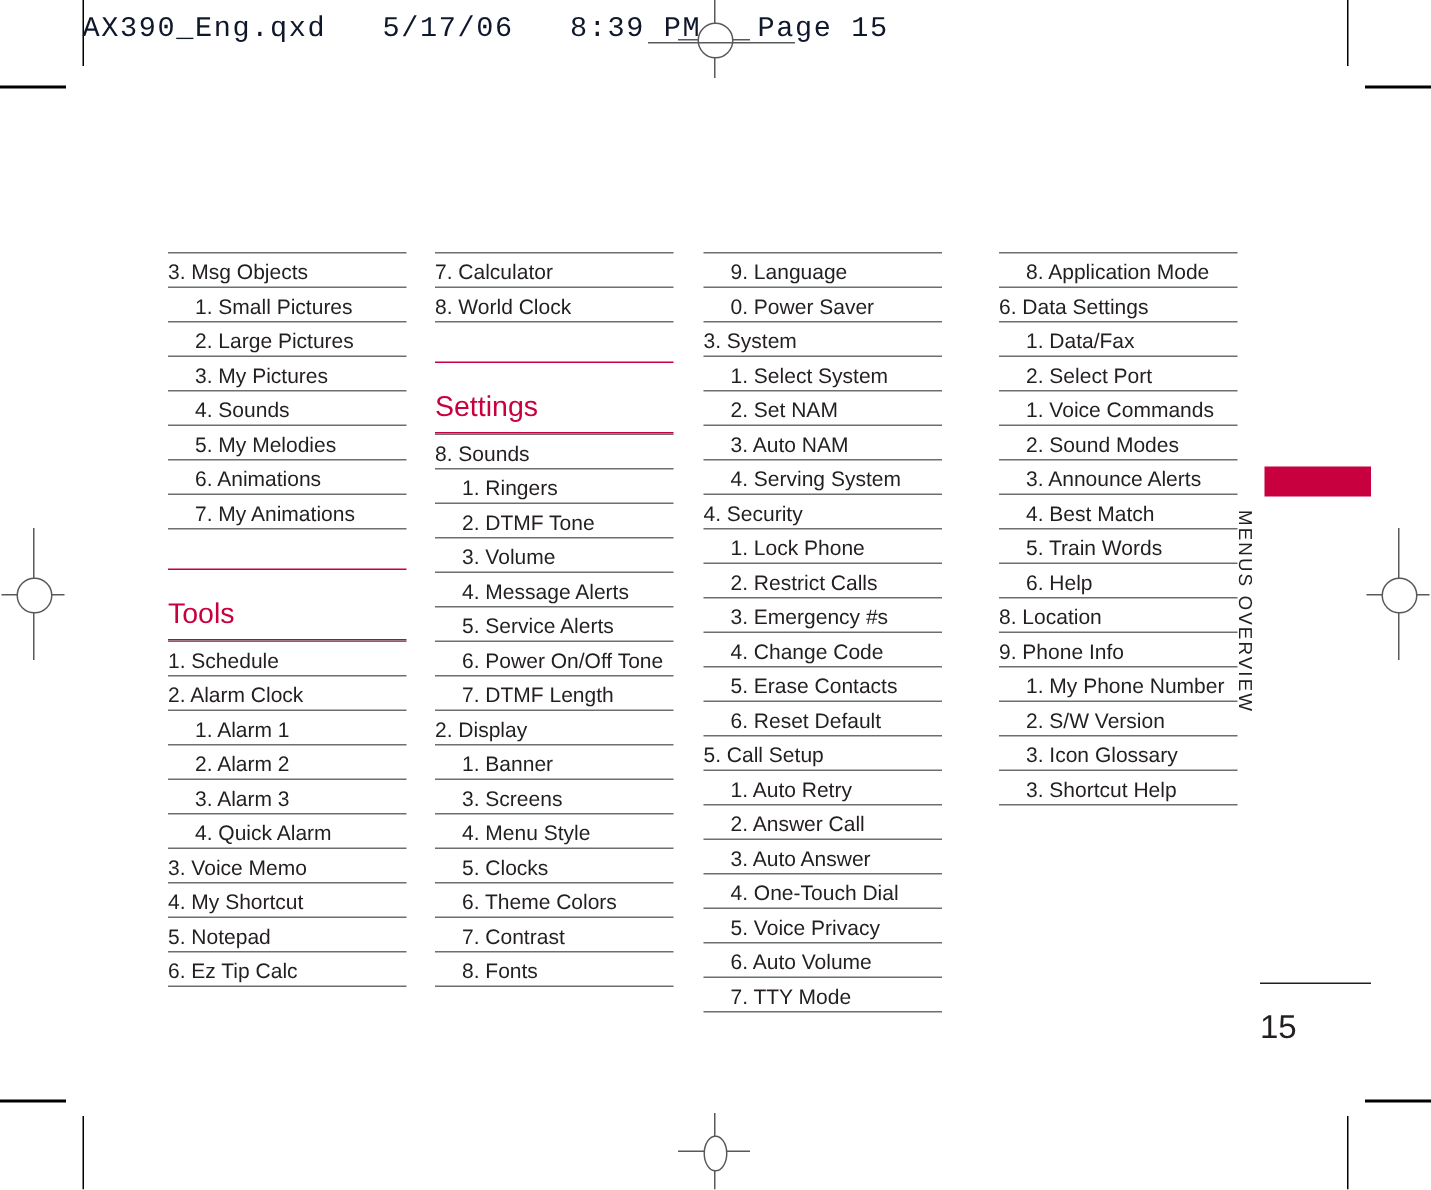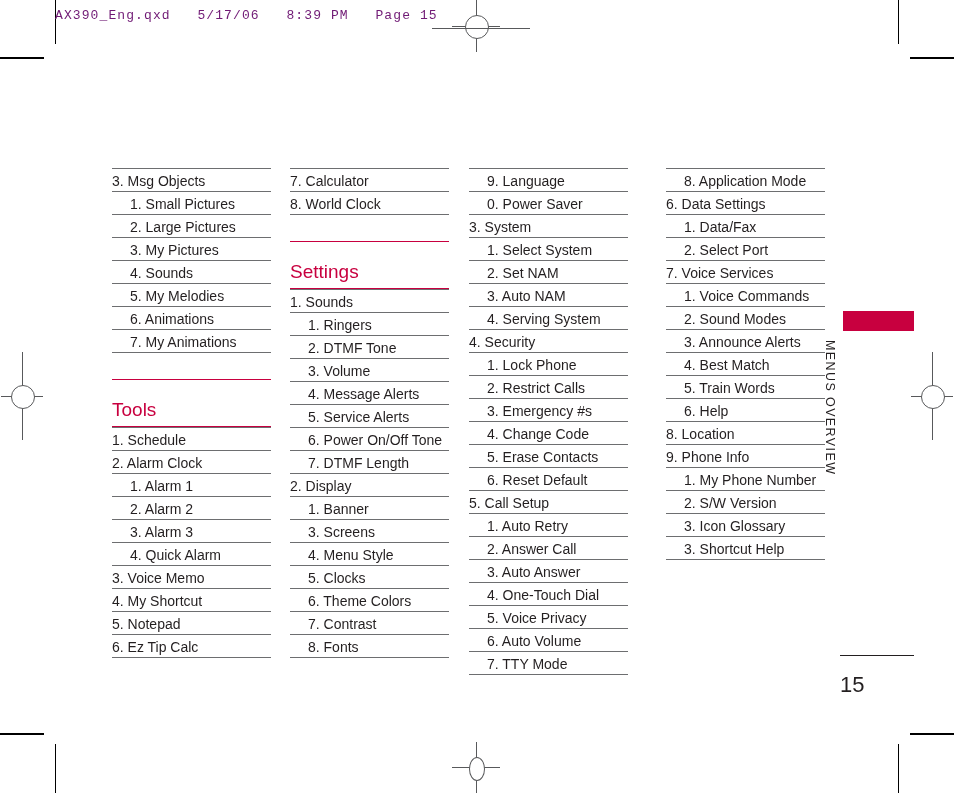--- a/index.html
+++ b/index.html
@@ -58,23 +58,23 @@
     width: 14px;
     margin-left: -7px;
   }
 
   
   .slug {
     position: absolute;
     left: 55px;
     top: 8px;
     font-family: "Liberation Mono", monospace;
-    font-size: 13px;
+    font-size: 19px;
     letter-spacing: 1.1px;
-    color: #701a75;
+    color: #0f172a;
     white-space: pre;
   }
   .slug-rule {
     position: absolute;
     left: 432px;
     top: 28px;
     width: 98px;
     height: 1px;
     background: #58595b;
   }
@@ -226,21 +226,21 @@
       <div class="entry">5. Notepad</div>
       <div class="entry">6. Ez Tip Calc</div>
       <div class="block-end"></div>
     </div>
   <div class="col col-2">
       <div class="entry">7. Calculator</div>
       <div class="entry">8. World Clock</div>
       <div class="block-end"></div>
       <div class="spacer-26"></div>
       <div class="section-head">Settings</div>
-      <div class="entry">1. Sounds</div>
+      <div class="entry">8. Sounds</div>
       <div class="entry indent">1. Ringers</div>
       <div class="entry indent">2. DTMF Tone</div>
       <div class="entry indent">3. Volume</div>
       <div class="entry indent">4. Message Alerts</div>
       <div class="entry indent">5. Service Alerts</div>
       <div class="entry indent">6. Power On/Off Tone</div>
       <div class="entry indent">7. DTMF Length</div>
       <div class="entry">2. Display</div>
       <div class="entry indent">1. Banner</div>
       <div class="entry indent">3. Screens</div>
@@ -274,21 +274,20 @@
       <div class="entry indent">5. Voice Privacy</div>
       <div class="entry indent">6. Auto Volume</div>
       <div class="entry indent">7. TTY Mode</div>
       <div class="block-end"></div>
     </div>
   <div class="col col-4">
       <div class="entry indent">8. Application Mode</div>
       <div class="entry">6. Data Settings</div>
       <div class="entry indent">1. Data/Fax</div>
       <div class="entry indent">2. Select Port</div>
-      <div class="entry">7. Voice Services</div>
       <div class="entry indent">1. Voice Commands</div>
       <div class="entry indent">2. Sound Modes</div>
       <div class="entry indent">3. Announce Alerts</div>
       <div class="entry indent">4. Best Match</div>
       <div class="entry indent">5. Train Words</div>
       <div class="entry indent">6. Help</div>
       <div class="entry">8. Location</div>
       <div class="entry">9. Phone Info</div>
       <div class="entry indent">1. My Phone Number</div>
       <div class="entry indent">2. S/W Version</div>

